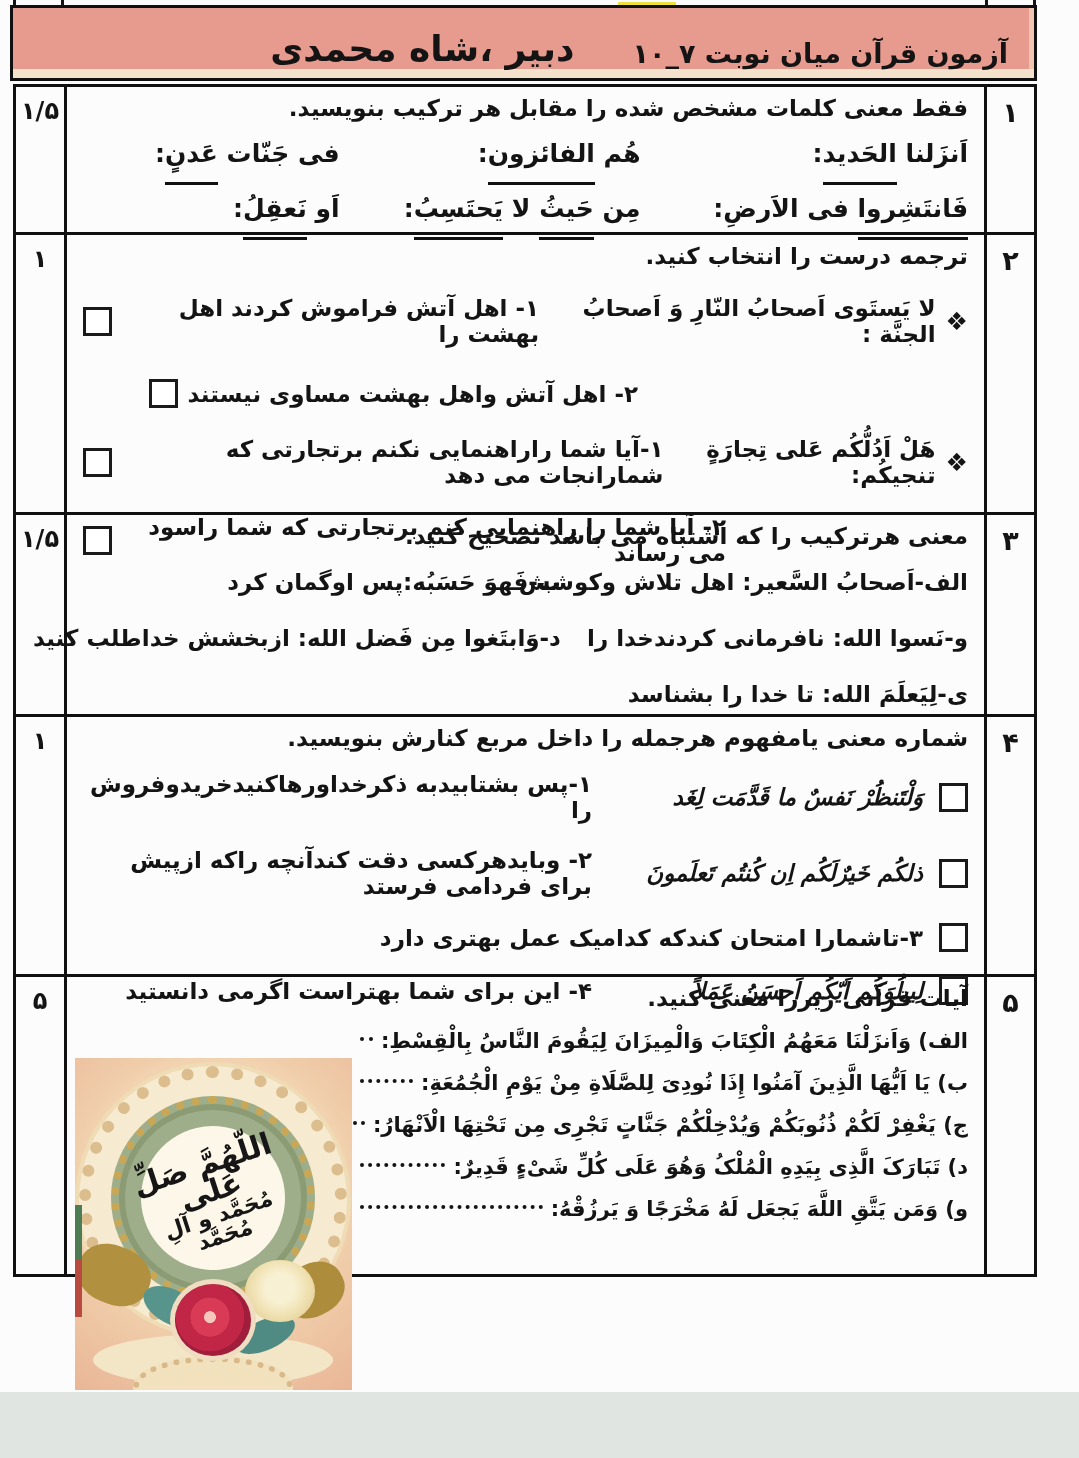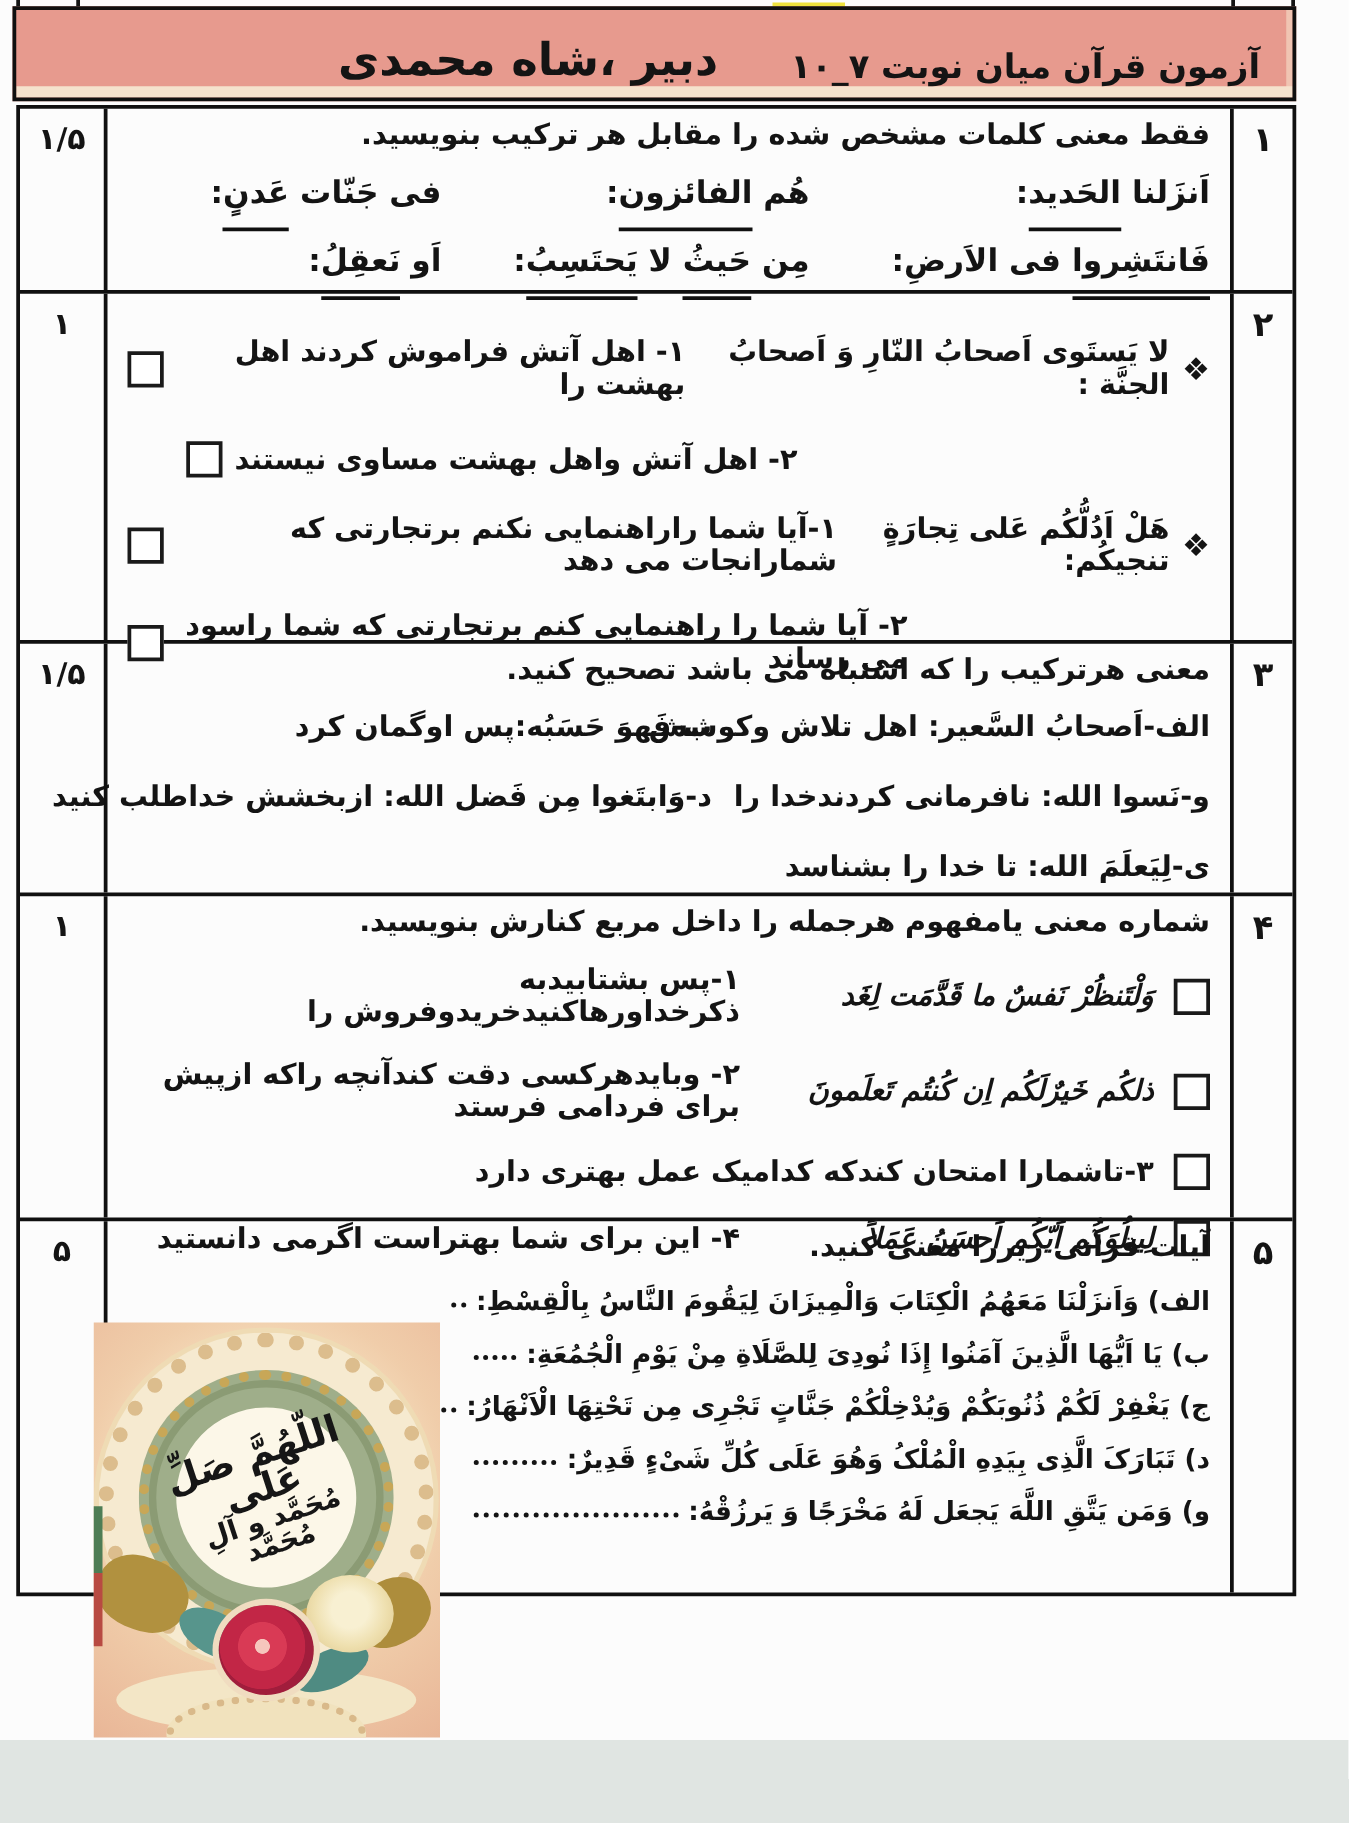--- a/index.html
+++ b/index.html
@@ -15,21 +15,21 @@
       display:flex;align-items:flex-end;direction:rtl;gap:58px;padding:0 26px 9px 0;}
   .header-title{font-size:27px;white-space:nowrap;text-align:center;}
   .header-teacher{font-size:36px;white-space:nowrap;}
   
   .exam-table{position:absolute;left:13px;top:84px;width:1024px;box-sizing:border-box;
       border:3px solid #101010;direction:rtl;}
   .trow{display:flex;box-sizing:border-box;}
   .trow + .trow{border-top:3px solid #101010;}
   .cell-num{width:50px;box-sizing:border-box;border-left:3px solid #101010;text-align:center;
       padding-top:10px;font-size:27px;}
-  .cell-score{width:70px;box-sizing:border-box;border-right:3px solid #101010;text-align:center;
+  .cell-score{width:51px;box-sizing:border-box;border-right:3px solid #101010;text-align:center;
       padding-top:10px;font-size:24px;}
   .cell-content{flex:1;min-width:0;box-sizing:border-box;padding:8px 16px 0 16px;font-size:23px;}
   .prompt{font-size:23px;}
   .ul{border-bottom:3px solid #101010;padding-bottom:14px;}
   
   .q1-grid{display:grid;grid-template-columns:37% 34% 29%;margin-top:18px;row-gap:26px;font-size:25px;}
   .q1-item{white-space:nowrap;}
   
   .cbx{width:29px;height:29px;box-sizing:border-box;border:3px solid #1a1a1a;background:#fff;flex:none;}
   .q2-line{display:flex;align-items:center;gap:10px;font-size:23px;min-width:0;}
@@ -38,21 +38,21 @@
   .mt3{margin-top:28px;} .mt4{margin-top:26px;margin-right:242px;}
   
   .q3-grid{display:grid;grid-template-columns:46% 54%;margin-top:20px;row-gap:30px;font-size:23px;}
   .q3-item{white-space:nowrap;}
   
   .q4-line{display:flex;align-items:center;gap:16px;font-size:23px;margin-top:24px;min-width:0;}
   .q4-line.first{margin-top:20px;}
   .q4-arabic{min-width:315px;font-style:italic;}
   
   .q5-list{margin-left:277px;}
-  .q5-verse{display:flex;align-items:flex-end;margin-top:18px;font-size:21px;min-width:0;}
+  .q5-verse{display:flex;align-items:center;margin-top:18px;font-size:21px;min-width:0;}
   .q5-text{white-space:nowrap;}
   .dots{flex:1;min-width:12px;height:2px;border-bottom:4px dotted #141414;margin:0 8px 7px 0;}
   
   .deco{position:absolute;left:75px;top:1058px;width:277px;height:332px;z-index:2;overflow:hidden;
         background:radial-gradient(circle at 50% 40%, #f7e3c2 0 36%, #f0cdaa 60%, #e9b697 100%);}
   .deco div{position:absolute;}
   .lace{left:4px;top:8px;width:268px;height:268px;border-radius:50%;background:#f6ead0;
         border:12px dotted #dcbd8d;box-sizing:border-box;box-shadow:0 0 0 4px #efdbb4;}
   .wreath{left:36px;top:38px;width:204px;height:204px;border-radius:50%;background:#9fae8a;
         border:8px dotted #c8a757;box-sizing:border-box;box-shadow:inset 0 0 0 6px #8b9b74;}
@@ -104,20 +104,21 @@
           <div class="q1-item"><span>مِن </span><span class="ul">حَیثُ</span><span> لا </span><span class="ul">یَحتَسِبُ</span><span>:</span></div>
           <div class="q1-item"><span>اَو </span><span class="ul">نَعقِلُ</span><span></span><span class="ul"></span><span>:</span></div>
         </div>
       </div>
       <div class="cell-score">۱/۵</div>
     </div>
 
     <div class="trow" style="height:280px">
       <div class="cell-num">۲</div>
       <div class="cell-content">
+        <div class="prompt">ترجمه درست را انتخاب کنید.</div>
         <div class="q2-line mt1">
           <span class="q2-bullet">❖</span>
           <span>لا یَستَوی اَصحابُ النّارِ وَ اَصحابُ الجنَّة :</span>
           <span>۱- اهل آتش فراموش کردند اهل بهشت را</span>
           <span class="cbx"></span>
         </div>
         <div class="q2-line mt2">
           <span>۲- اهل آتش واهل بهشت مساوی نیستند</span>
           <span class="cbx"></span>
         </div>

